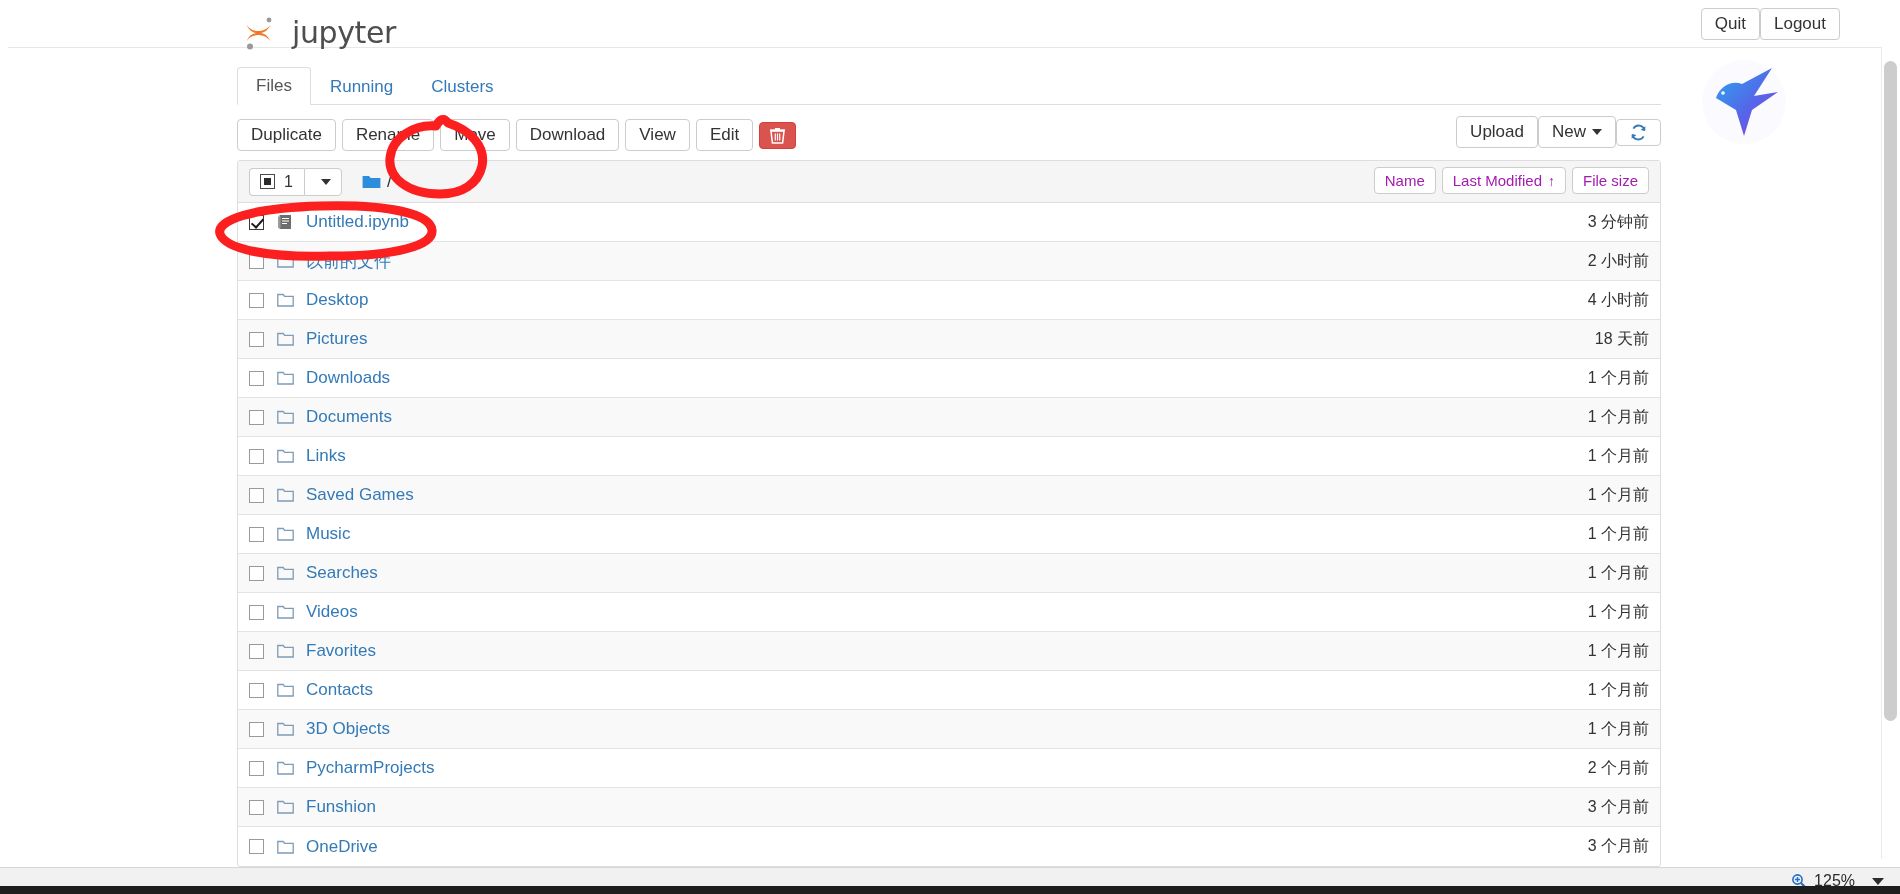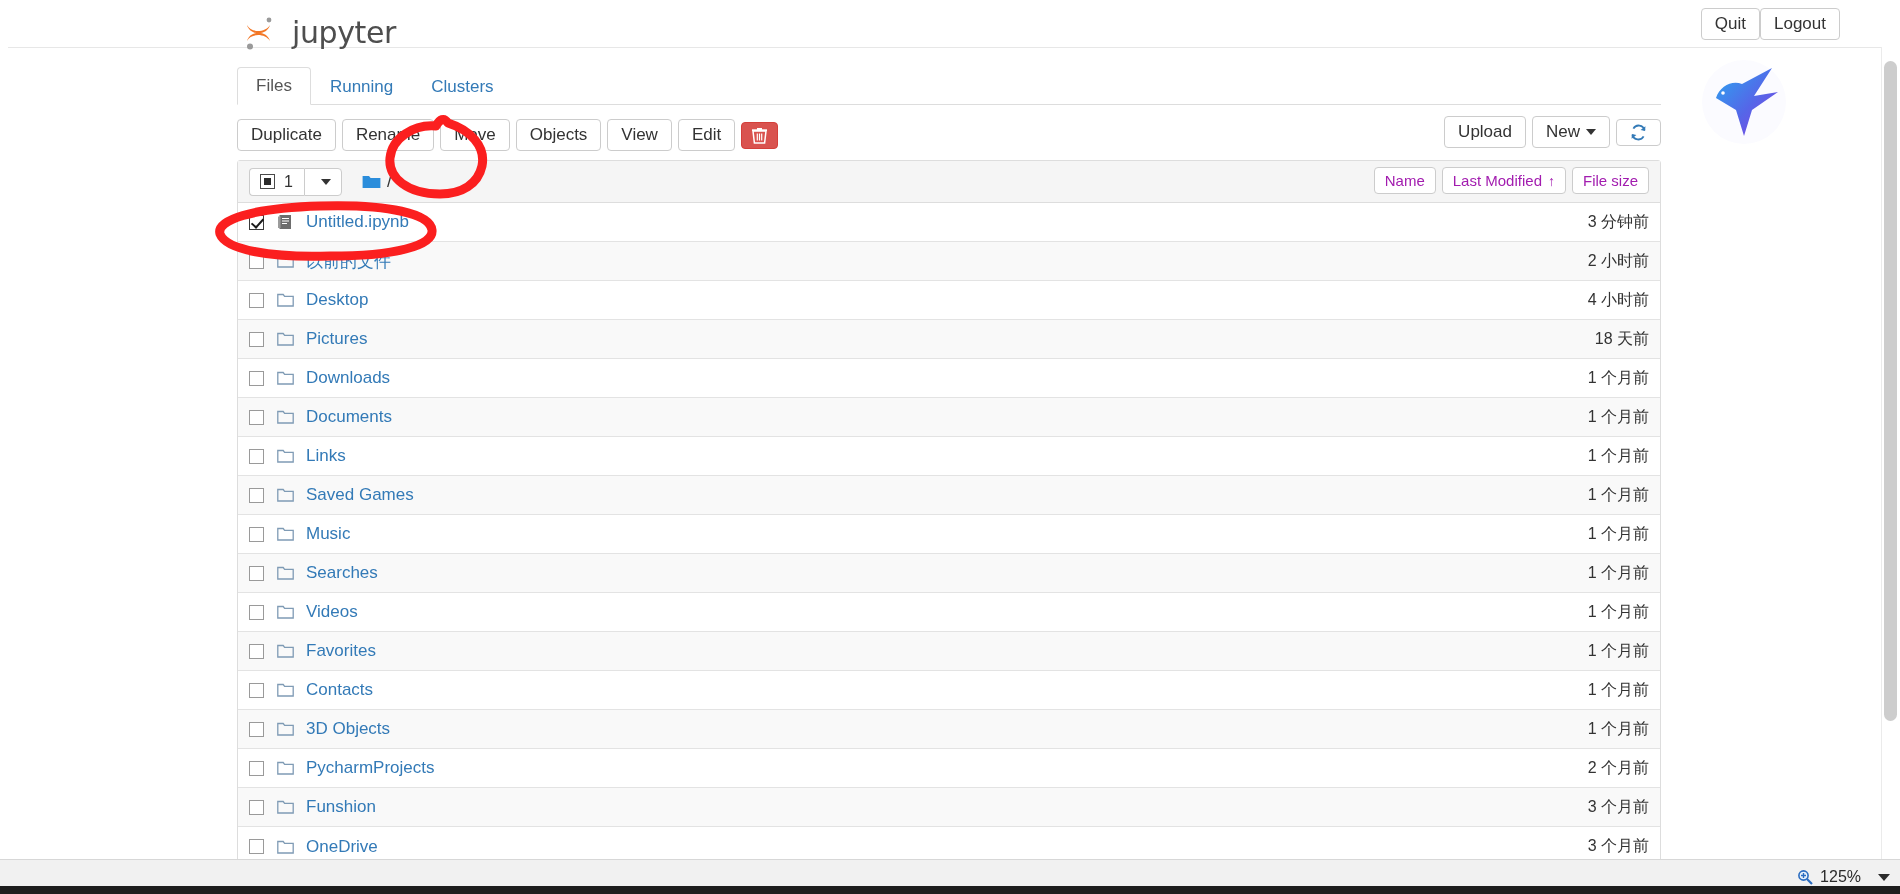--- a/index.html
+++ b/index.html
@@ -105,21 +105,21 @@
     position: relative;
     height: 42px;
     margin-top: 9px;
     display: flex;
     align-items: center;
   }
   .toolbar-left { display: flex; gap: 6px; align-items: center; border-radius: 8px; }
   .toolbar-right {
     position: absolute;
     right: 0; top: 2px;
-    display: flex; gap: 6px; align-items: center;
+    display: flex; align-items: center;
   }
   .btn-danger {
     background: #d9534f;
     border-color: #d43f3a;
     color: #ffffff;
     padding: 4px 10px;
   }
   .caret {
     display: inline-block;
     width: 0; height: 0;
@@ -312,27 +312,27 @@
     height: 660px;
     background: #cdcdcd;
     border-radius: 7px;
   }
 
   
   .statusbar {
     position: absolute;
     left: 0; bottom: 0;
     width: 1900px;
-    height: 35px;
+    height: 27px;
     background: #f1f1f1;
     border-top: 1px solid #d7d7d7;
     display: flex;
     align-items: center;
     justify-content: flex-end;
-    padding-right: 10px;
+    padding-right: 16px;
     box-sizing: border-box;
   }
   .zoom-ind {
     display: flex;
     align-items: center;
     gap: 7px;
     font-size: 16px;
     color: #2b2b2b;
   }
   .mag { width: 16px; height: 16px; display:block; }
@@ -387,21 +387,21 @@
       <div class="tab active">Files</div>
       <div class="tab">Running</div>
       <div class="tab">Clusters</div>
     </div>
 
     <div class="toolbar">
       <div class="toolbar-left">
         <button class="btn">Duplicate</button>
         <button class="btn">Rename</button>
         <button class="btn">Move</button>
-        <button class="btn">Objects</button>
+        <button class="btn">Download</button>
         <button class="btn">View</button>
         <button class="btn">Edit</button>
         <button class="btn btn-danger">
           <span>
             <svg class="icon-trash" viewBox="0 0 15 17">
               <path d="M1 4 H14 L12.6 16 H2.4 Z" fill="none" stroke="#ffffff" stroke-width="1.5"></path>
               <path d="M0 3.2 H15" stroke="#ffffff" stroke-width="1.8"></path>
               <path d="M5 1 H10 V3.2 H5 Z" fill="#ffffff"></path>
               <path d="M5.3 6.5 V13.5 M7.5 6.5 V13.5 M9.7 6.5 V13.5" stroke="#ffffff" stroke-width="1.2"></path>
             </svg>

